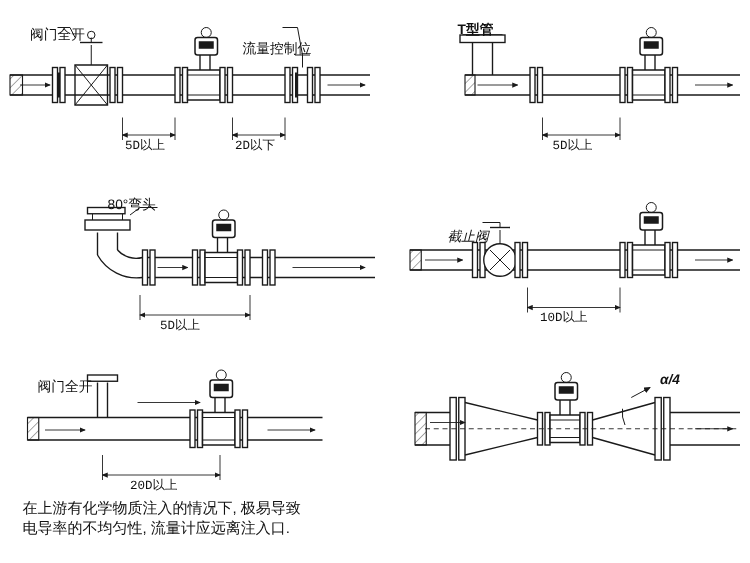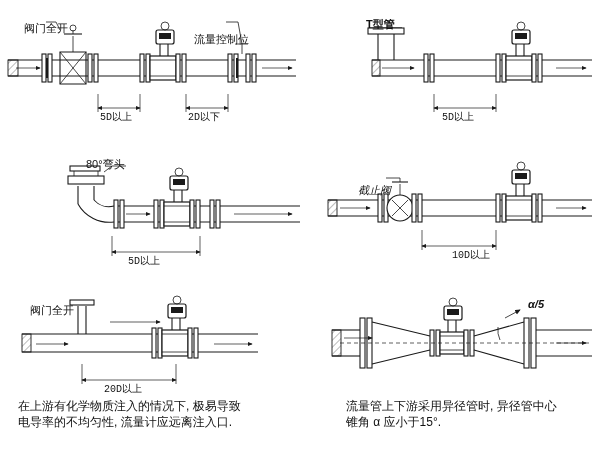--- a/index.html
+++ b/index.html
@@ -288,25 +288,23 @@
   <div class="lbl-sm" style="left:100px;top:112px;">5D以上</div>
   <div class="lbl-sm" style="left:188px;top:112px;">2D以下</div>
 
   <div class="lbl" style="left:366px;top:18px;font-weight:bold;">T型管</div>
   <div class="lbl-sm" style="left:442px;top:112px;">5D以上</div>
 
   <div class="lbl" style="left:86px;top:158px;">80°弯头</div>
   <div class="lbl-sm" style="left:128px;top:256px;">5D以上</div>
 
   <div class="lbl" style="left:358px;top:184px;font-style:italic;">截止阀</div>
-  <div class="lbl-sm" style="left:452px;top:250px;">10D以上</div>
+  <div class="lbl-sm" style="left:432px;top:250px;">10D以上</div>
 
   <div class="lbl" style="left:30px;top:304px;">阀门全开</div>
   <div class="lbl-sm" style="left:104px;top:384px;">20D以上</div>
 
-  <div class="lbl" style="left:528px;top:298px;font-weight:bold;font-style:italic;">α/5</div>
+  <div class="lbl" style="left:528px;top:298px;font-weight:bold;font-style:italic;">α/4</div>
 
   <div class="note" style="left:18px;top:398px;width:280px;">在上游有化学物质注入的情况下, 极易导致
 电导率的不均匀性, 流量计应远离注入口.</div>
-  <div class="note" style="left:346px;top:398px;width:250px;">流量管上下游采用异径管时, 异径管中心
-锥角 α 应小于15°.</div>
 
 </div>
 
 </body></html>

